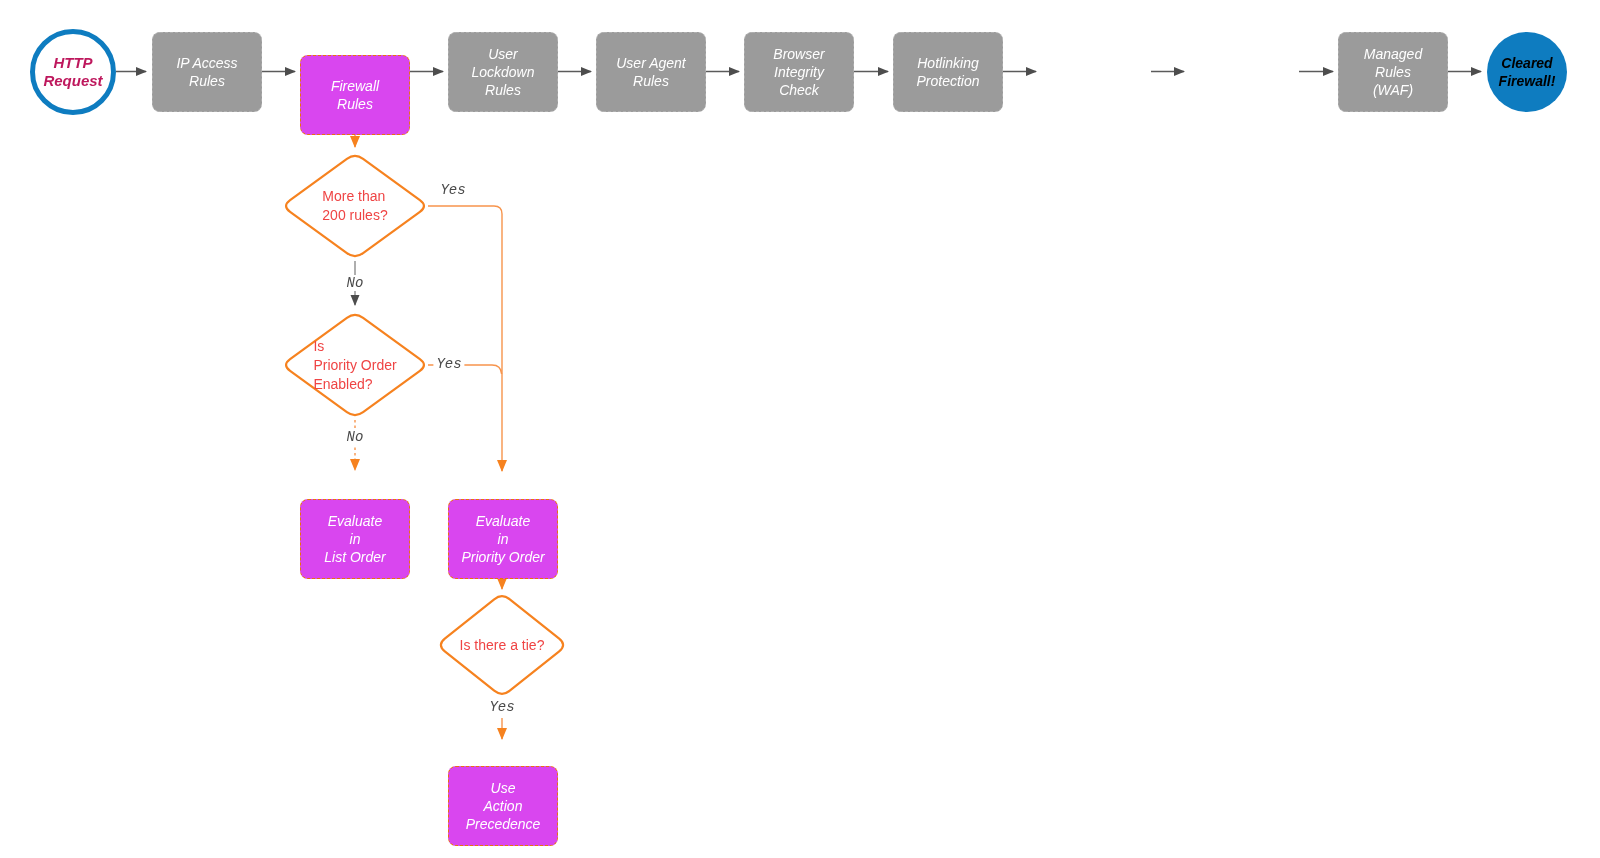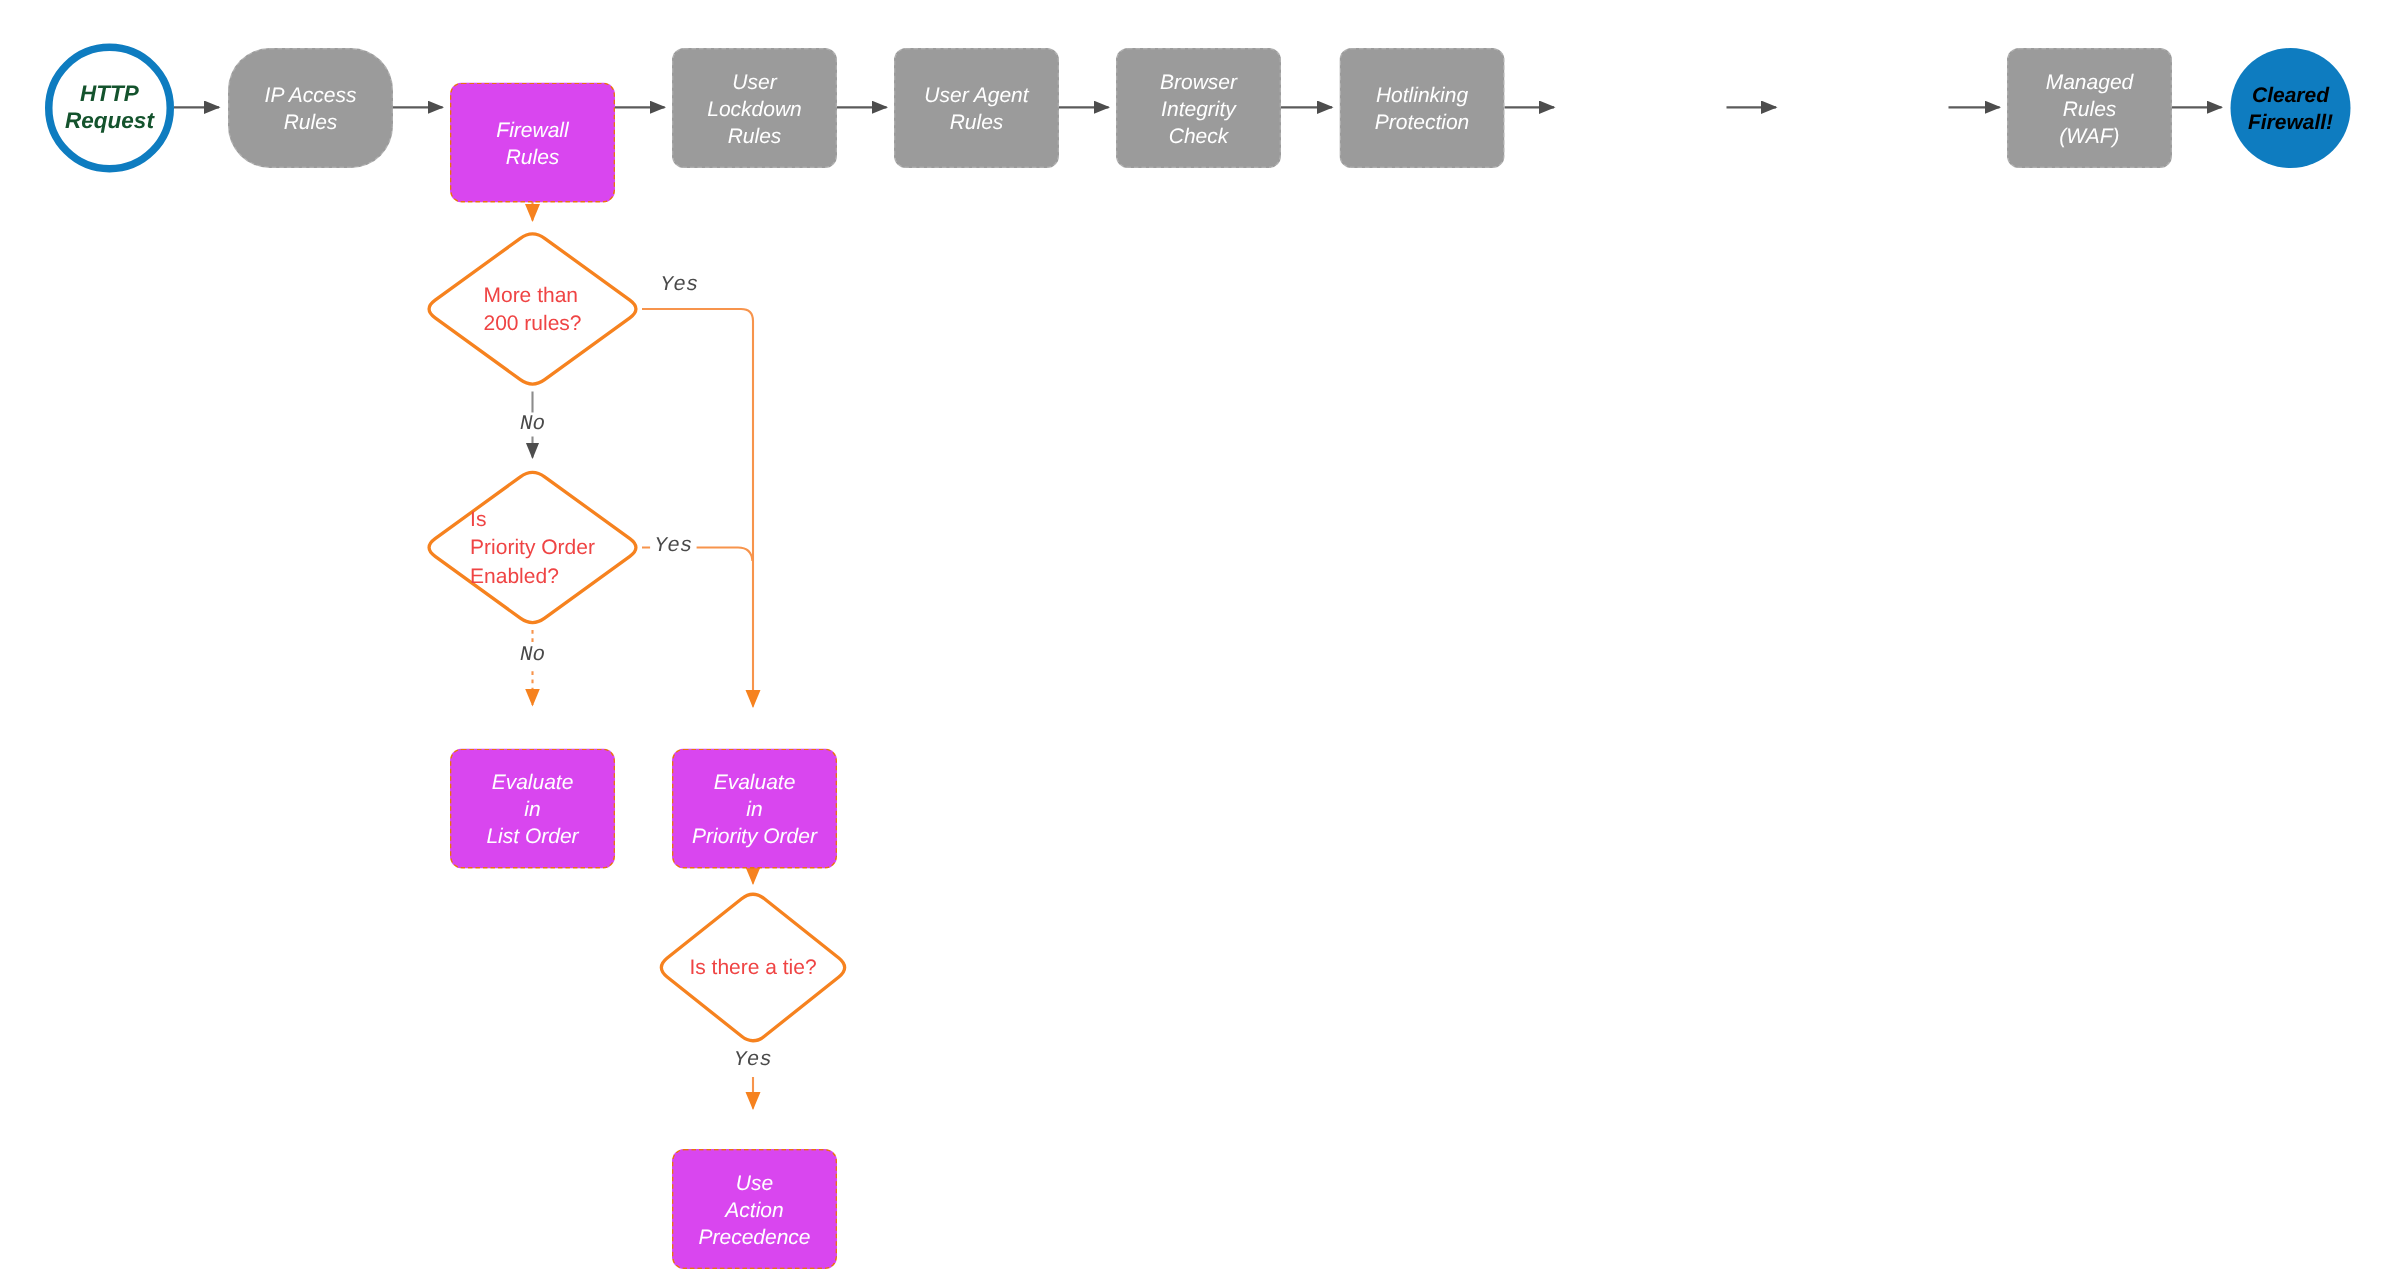--- a/index.html
+++ b/index.html
@@ -43,21 +43,21 @@
     background: #d946ef;
     border: 1px dashed #E8740E;
     margin-top: 23px;
   }
   .circle-start {
     left: 30px; top: 29px;
     width: 86px; height: 86px;
     border-radius: 50%;
     background: #ffffff;
     border: 5px solid #0E7CC0;
-    color: #14532d;
+    color: #be185d;
     font-weight: bold;
     font-style: italic;
     font-size: 15px;
   }
   .circle-end {
     left: 1487px; top: 32px;
     width: 80px; height: 80px;
     border-radius: 50%;
     background: #0E7CC0;
     color: #000000;
@@ -130,21 +130,21 @@
 
   <div class="node circle-start">
     <span class="lbl">HTTP
 Request</span>
   </div>
   <div class="node circle-end">
     <span class="lbl">Cleared
 Firewall!</span>
   </div>
 
-  <div class="node proc proc-gray" style="left:152px; top:32px;border-radius:28px;">
+  <div class="node proc proc-gray" style="left:152px; top:32px;">
     <span class="lbl">IP Access
 Rules</span>
   </div>
   <div class="node proc proc-orange" style="left:300px; top:32px;">
     <span class="lbl">Firewall
 Rules</span>
   </div>
   <div class="node proc proc-gray" style="left:448px; top:32px;">
     <span class="lbl">User
 Lockdown

